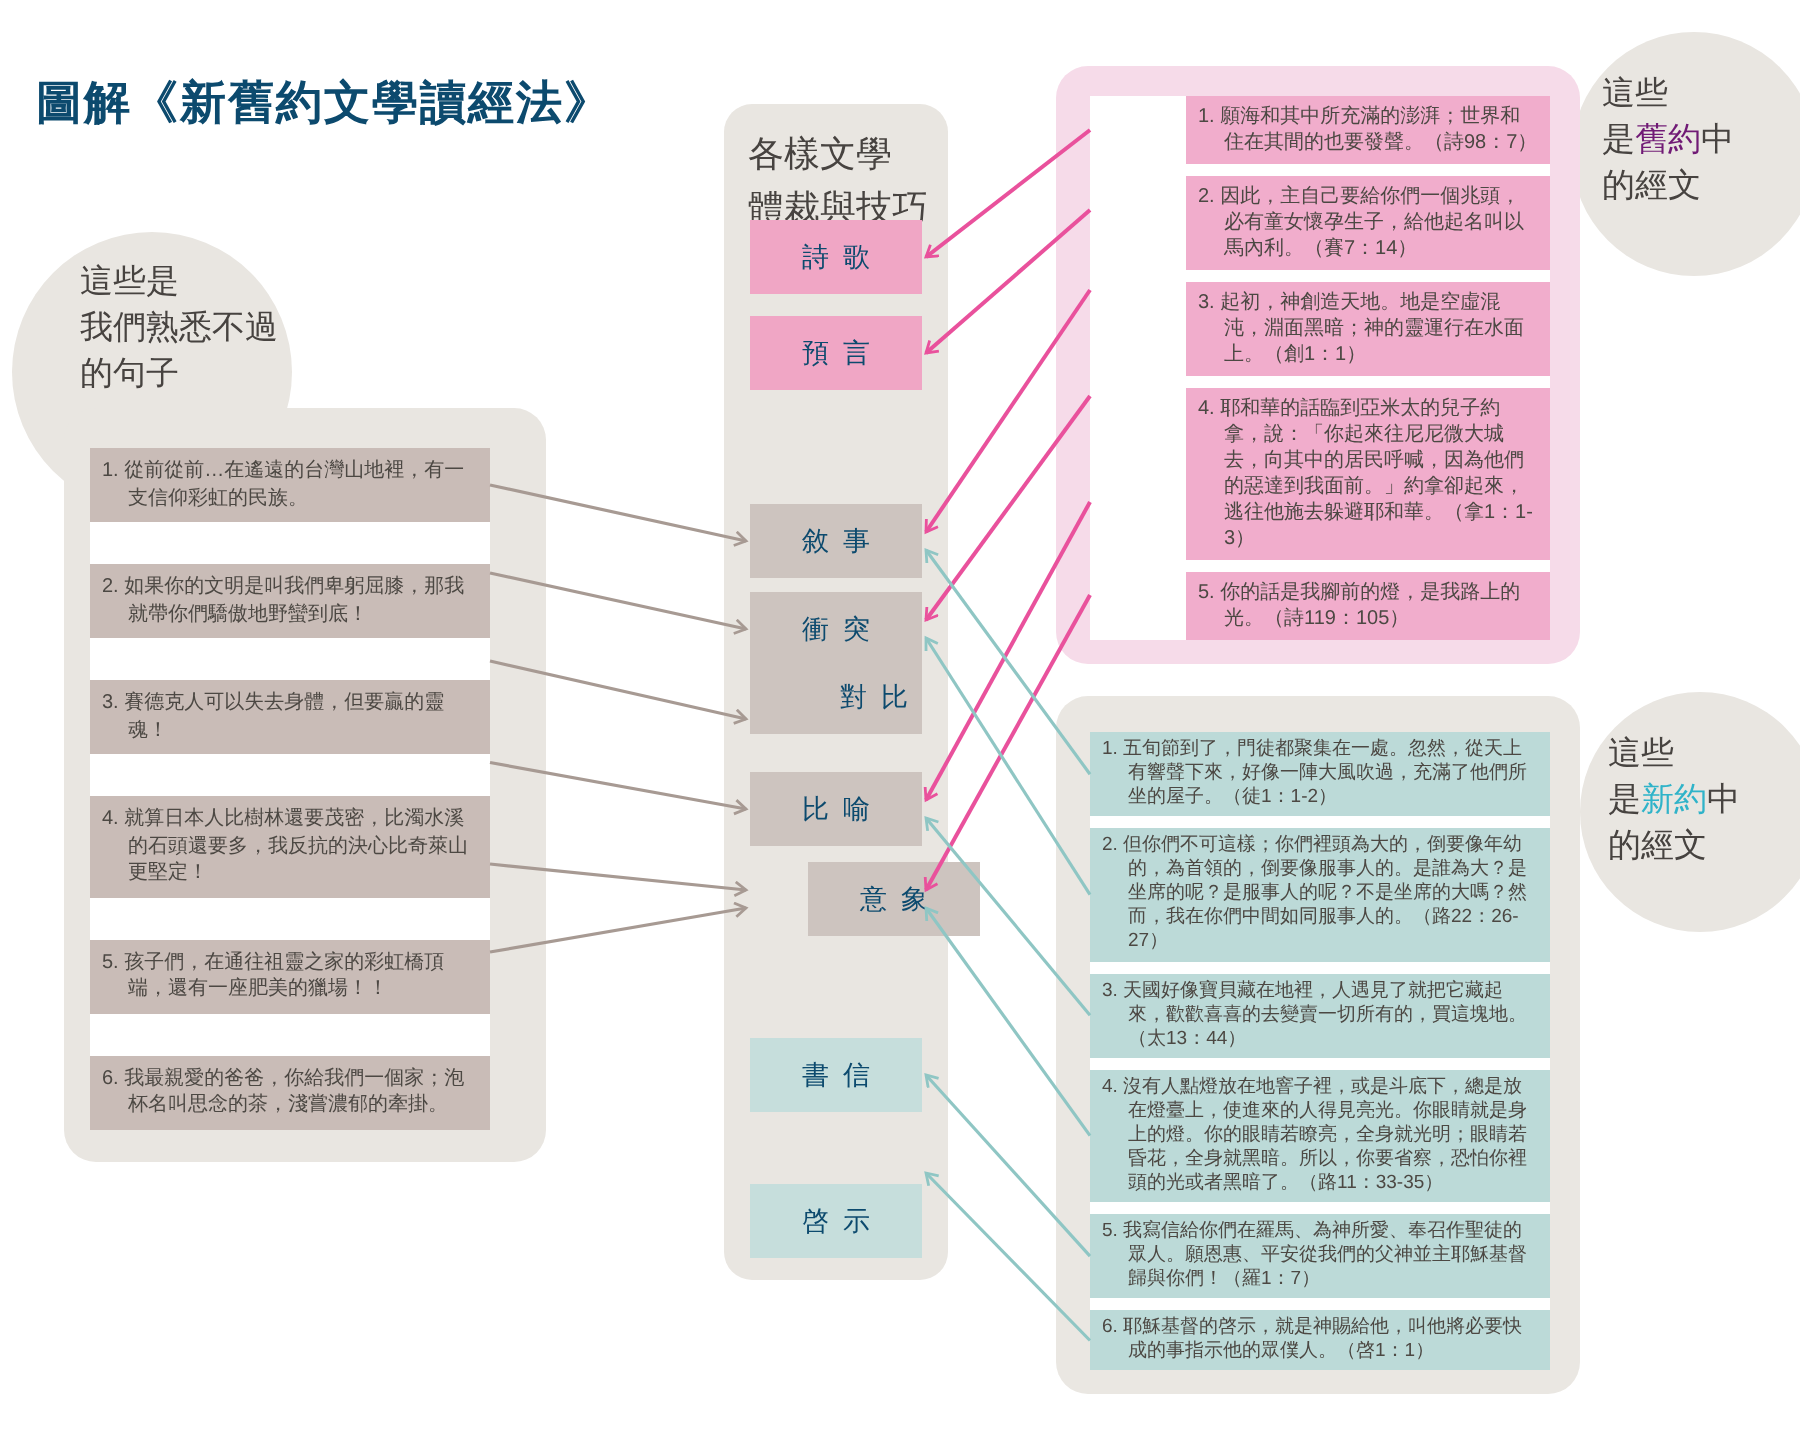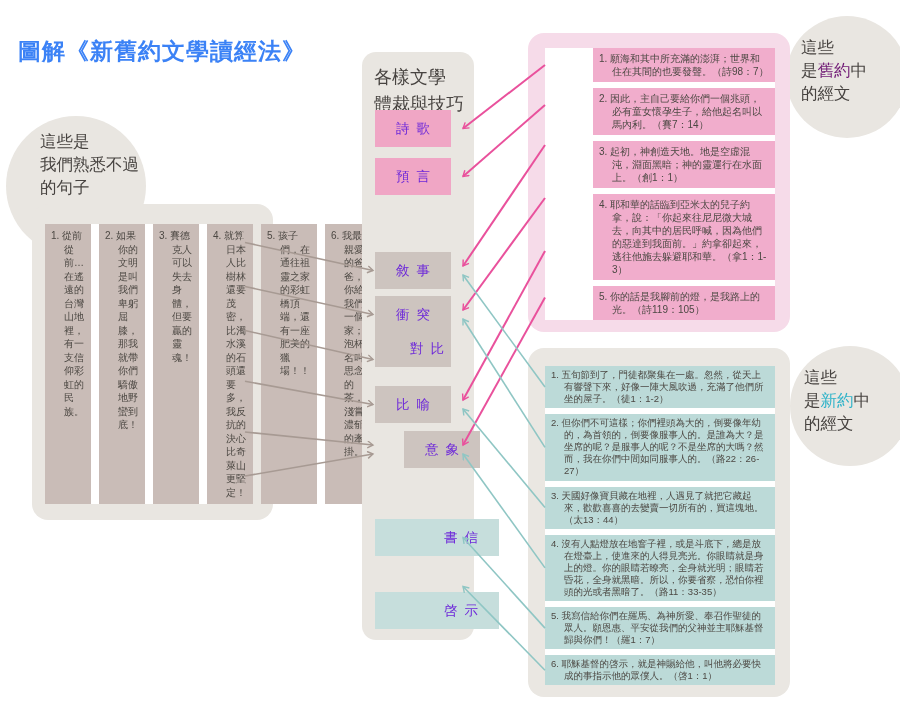--- a/index.html
+++ b/index.html
@@ -1,42 +1,42 @@
 <!DOCTYPE html>
 <html><head>
 <meta charset="utf-8">
 <style>
   html,body{margin:0;padding:0;background:#fff;}
   #canvas{position:relative;width:900px;height:716px;background:#fff;overflow:hidden;
           font-family:"Liberation Sans","DejaVu Sans",sans-serif;color:#4c4843;}
   .abs{position:absolute;}
   
-  #title{left:18px;top:36px;font-size:23px;font-weight:bold;color:#3b82f6;letter-spacing:1px;}
+  #title{left:18px;top:36px;font-size:23px;font-weight:bold;color:#0c4a6e;letter-spacing:1px;}
   
   .blob{border-radius:50%;background:#e9e6e1;}
   .blob-text{font-size:16.5px;line-height:1.38;font-weight:500;color:#474340;white-space:pre-line;}
   .hl-pink{color:#701a75;}
   .hl-teal{color:#2fb3c9;}
   
   #left-panel{left:32px;top:204px;width:241px;background:#e9e6e1;border-radius:16px;
               padding:20px 28px 16px 13px;box-sizing:border-box;}
-  #left-panel .stack{background:#fff;display:flex;flex-direction:row;gap:8px;}
+  #left-panel .stack{background:#fff;display:flex;flex-direction:column;gap:21px;}
   .band{padding:5px 7px 5px 6px;font-size:10px;line-height:1.35;}
   .band .q{display:block;padding-left:13px;text-indent:-13px;}
   .band-taupe{background:#c9bcb7;}
   .band-pink{background:#f1adcc;}
   .band-teal{background:#bcdad8;}
   
   #mid-panel{left:362px;top:52px;width:112px;height:588px;background:#e9e6e1;border-radius:14px;}
   #mid-header{left:374px;top:64px;font-size:18px;line-height:1.5;font-weight:500;color:#474340;white-space:pre-line;}
-  .genre{position:absolute;left:375px;width:76px;height:37px;line-height:37px;text-align:center;
-         font-size:13.5px;letter-spacing:7px;text-indent:7px;color:#6d28d9;font-weight:500;}
+  .genre{position:absolute;left:375px;width:86px;height:37px;line-height:37px;text-align:center;
+         font-size:13.5px;letter-spacing:7px;text-indent:7px;color:#0c4a6e;font-weight:500;}
   .gpink{background:#f0a6c5;}
   .gtaupe{background:#cdc4bf;}
-  .gteal{background:#c6dedc;padding-left:48px;}
+  .gteal{background:#c6dedc;}
   
   #ot-panel{left:528px;top:33px;width:262px;background:#f6dbe9;border-radius:16px;
             padding:15px 15px 12px 17px;box-sizing:border-box;}
   #ot-panel .stack{background:#fff;display:flex;flex-direction:column;gap:6px;padding-left:48px;}
   #ot-panel .band{font-size:10px;line-height:1.3;padding:4px 6px;}
   #nt-panel{left:528px;top:348px;width:262px;background:#eae7e2;border-radius:16px;
             padding:18px 15px 12px 17px;box-sizing:border-box;}
   #nt-panel .stack{background:#fff;display:flex;flex-direction:column;gap:6px;}
   #nt-panel .band{font-size:9.5px;line-height:1.27;padding:3px 6px;}
   

